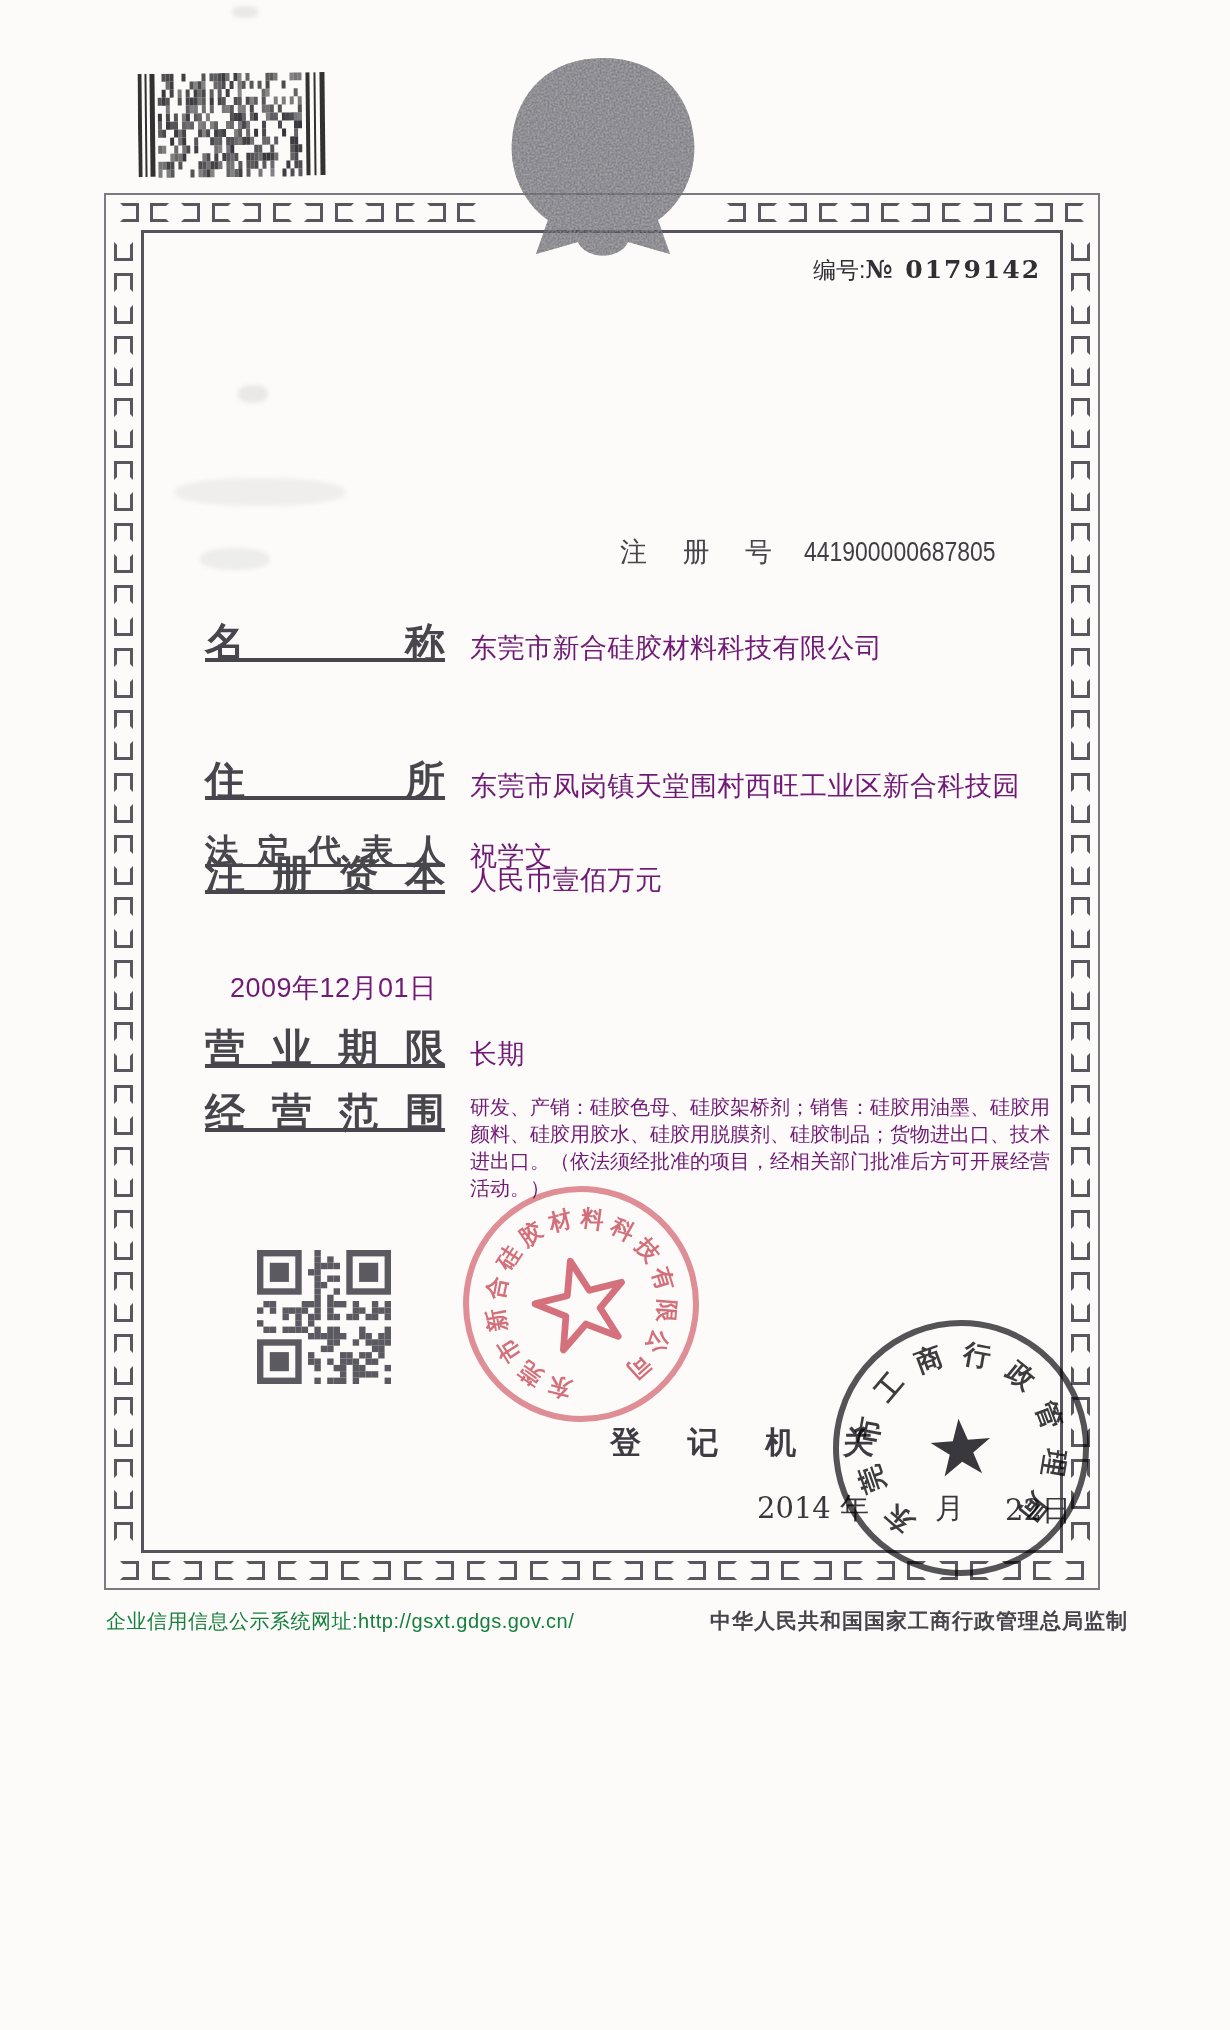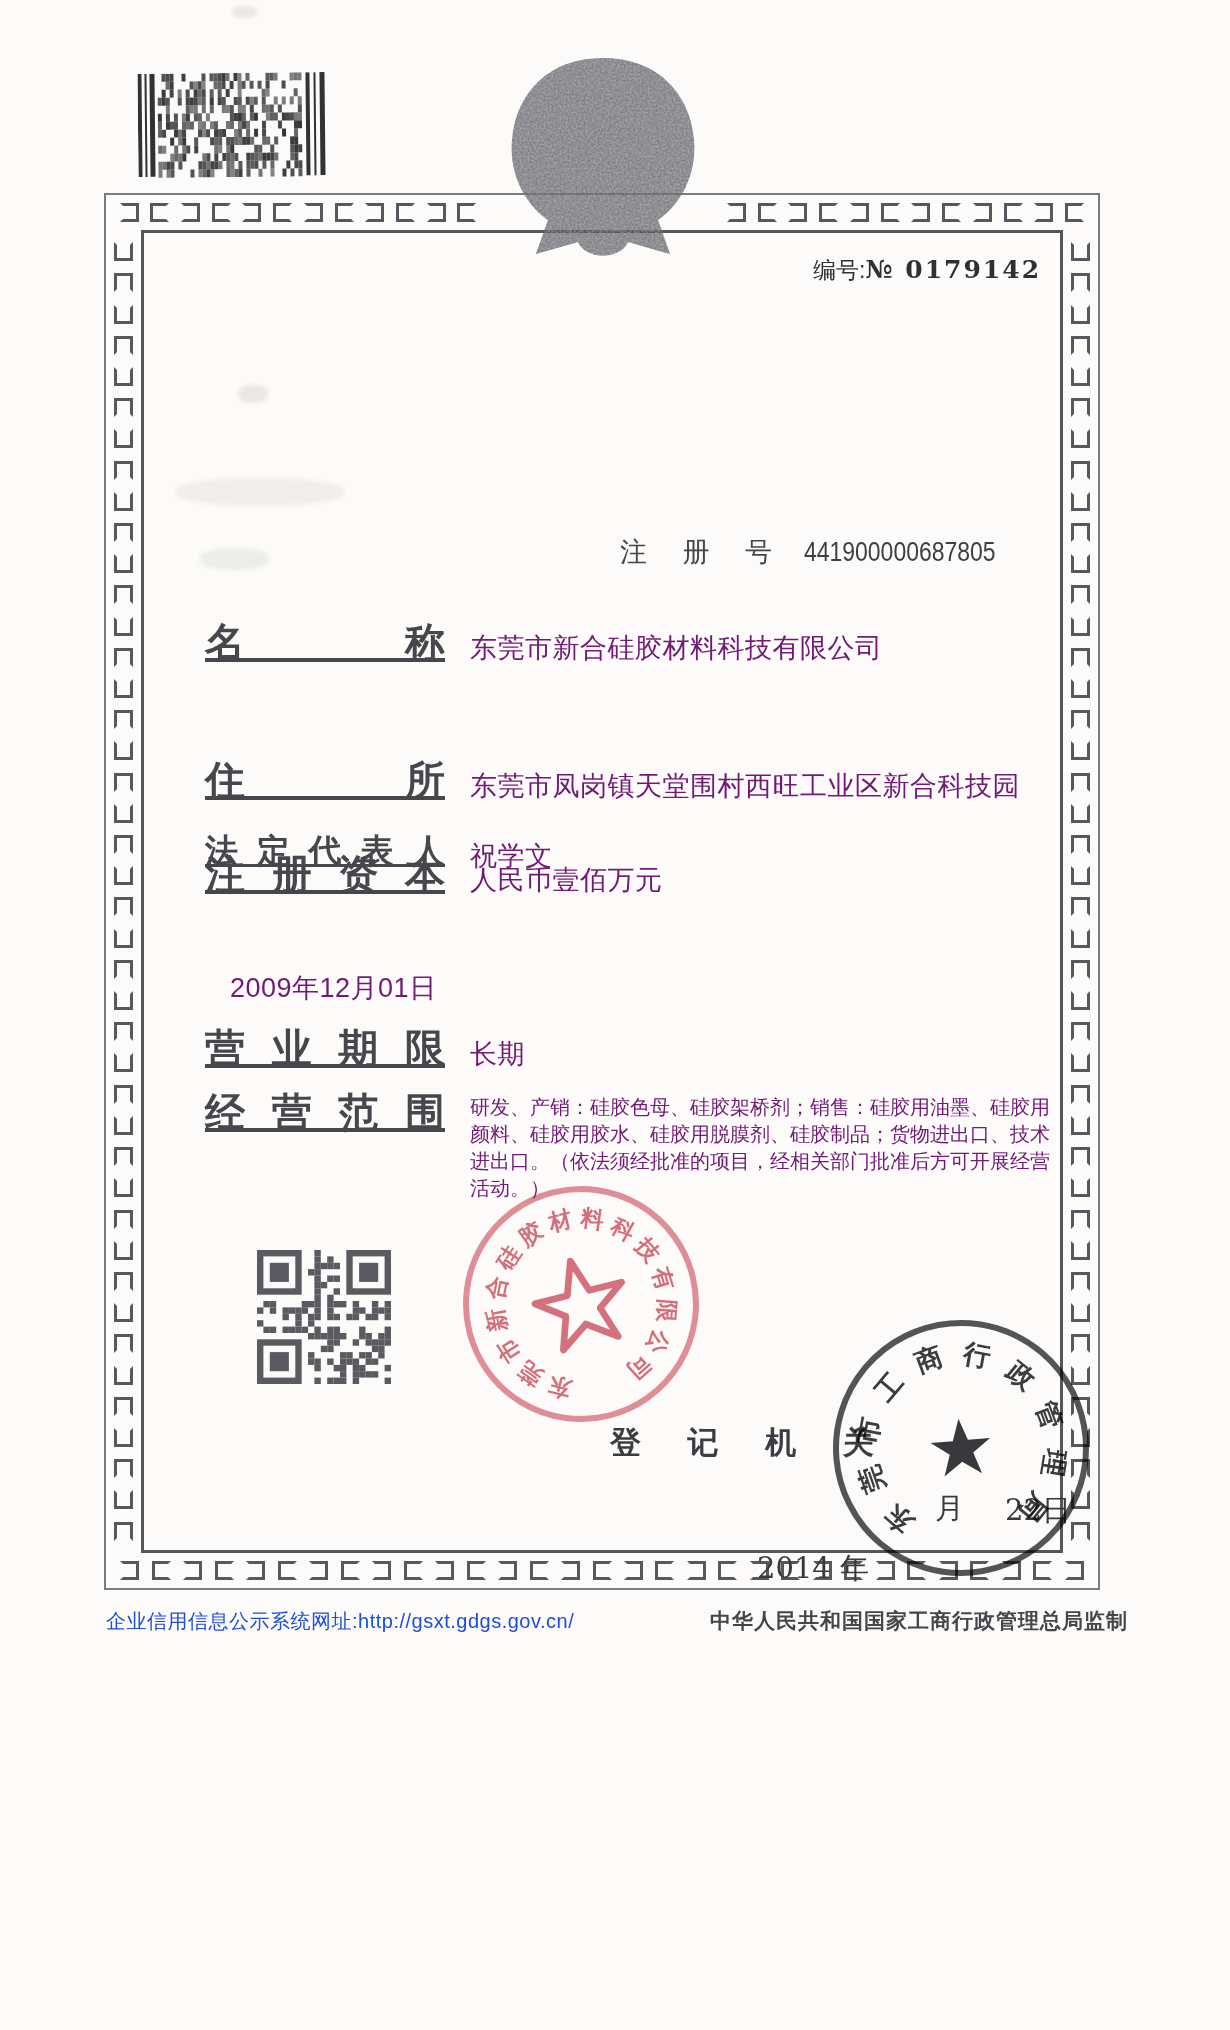--- a/index.html
+++ b/index.html
@@ -52,25 +52,25 @@
   .seal .ring-ch{position:absolute;left:50%;top:50%;width:30px;height:30px;margin:-15px 0 0 -15px;display:flex;align-items:center;justify-content:center;transform-origin:center;}
   .seal-red{left:463px;top:1186px;width:224px;height:224px;border:6px solid rgba(211,90,104,.8);transform:rotate(-14deg);opacity:.85;z-index:5;}
   .seal-red .ring-ch{font-size:23px;font-weight:700;color:#cf5866;}
   .seal-red svg{position:absolute;left:50%;top:50%;transform:translate(-50%,-50%);}
   .seal-black{left:833px;top:1320px;width:244px;height:244px;border:6px solid rgba(32,32,36,.85);transform:rotate(-5deg);opacity:.9;z-index:6;}
   .seal-black .ring-ch{font-size:27px;font-weight:700;color:#26262a;}
   .seal-black svg{position:absolute;left:50%;top:50%;transform:translate(-50%,-50%);}
   
   .registrar{position:absolute;left:610px;top:1422px;font-size:31px;font-weight:600;letter-spacing:14px;color:#3c3c42;z-index:2;font-family:Liberation Mono, monospace;}
   .date-part{position:absolute;font-size:29px;color:#38383d;font-family:"DejaVu Serif", serif;z-index:2;white-space:nowrap;}
-  .d-year{left:757px;top:1549px;}
+  .d-year{left:757px;top:1489px;}
   .d-month{left:935px;top:1489px;}
   .d-day{left:1005px;top:1491px;}
   
-  .footer-l{position:absolute;left:106px;top:1608px;font-size:20px;color:#1d4ed8;letter-spacing:.5px;}
+  .footer-l{position:absolute;left:106px;top:1608px;font-size:20px;color:#15803d;letter-spacing:.5px;}
   .footer-r{position:absolute;left:710px;top:1607px;font-size:21px;color:#45454b;font-weight:600;letter-spacing:1px;}
   
   .spot{position:absolute;background:rgba(95,95,100,.12);filter:blur(2px);border-radius:45%;}
 </style>
 </head>
 <body>
 
 <div class="page">
 
   <div class="barcode"><svg width="190" height="105">

